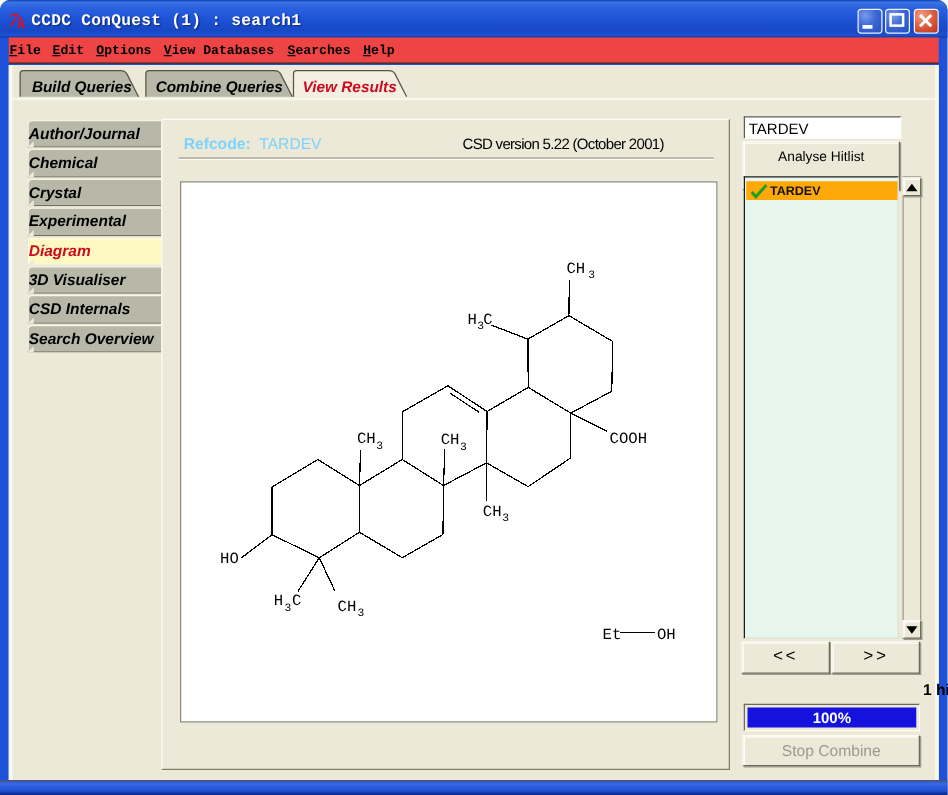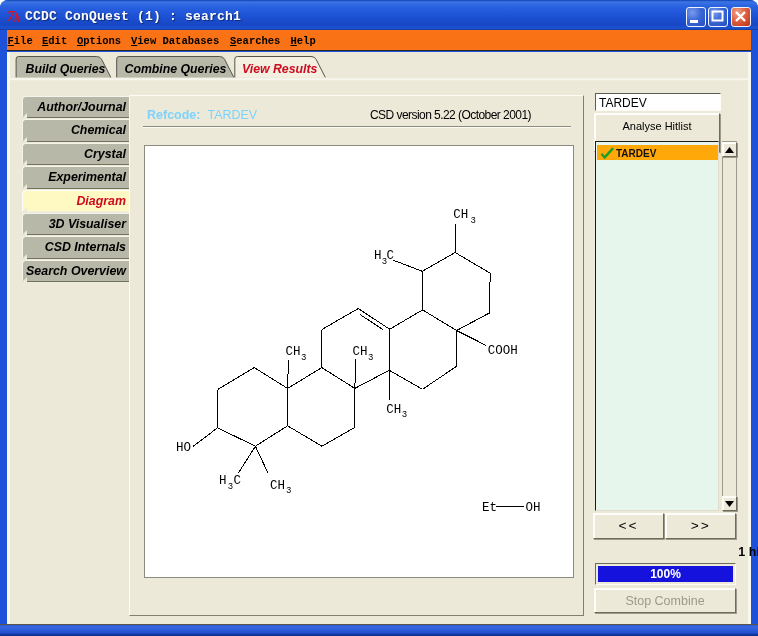--- a/index.html
+++ b/index.html
@@ -3,31 +3,31 @@
 *{margin:0;padding:0;box-sizing:border-box}
 html,body{width:758px;height:636px;background:#fff;overflow:hidden;font-family:"Liberation Sans",sans-serif}
 #win{position:absolute;left:0;top:0;width:758px;height:636px;background:#1e51d9;border-radius:8px 8px 0 0}
 #tbar{position:absolute;left:0;top:0;width:758px;height:30px;border-radius:8px 8px 0 0;
  background:linear-gradient(180deg,#0c41b0 0%,#3c74e4 6%,#2a62e0 20%,#1e53d6 50%,#1747c4 82%,#1d52d4 94%,#123a96 100%)}
 #ttext{position:absolute;left:25px;top:9px;color:#fff;font:bold 13px "Liberation Mono",monospace;letter-spacing:.2px;text-shadow:1px 1px 1px #0a2a7a;white-space:pre}
 .wbtn{position:absolute;top:7px;width:20px;height:20px;border:1px solid #eef4ff;border-radius:3px}
 #bmin{left:686px;background:radial-gradient(circle at 30% 25%,#7a9bea 0%,#3c67d8 45%,#2350bb 100%)}
 #bmax{left:708px;background:radial-gradient(circle at 30% 25%,#7a9bea 0%,#3c67d8 45%,#2350bb 100%)}
 #bclo{left:731px;background:radial-gradient(circle at 30% 25%,#f0a188 0%,#df6344 45%,#bc3013 100%)}
-#menubar{position:absolute;left:7px;top:30px;width:744px;height:21px;background:#f97316;border-bottom:1px solid #2a2a2a;
+#menubar{position:absolute;left:7px;top:30px;width:744px;height:21px;background:#ef4444;border-bottom:1px solid #2a2a2a;
  font:bold 10.5px "Liberation Mono",monospace;color:#000}
 #menubar span{position:absolute;top:5px;white-space:pre}
 #menubar u{text-decoration:underline}
 #content{position:absolute;left:7px;top:52px;width:744px;height:572px;background:#ece9d8;
  border-left:3px solid #f9f8ef;border-right:3px solid #f9f8ef}
 .abs{position:absolute}
 
 .sbtn{position:absolute;left:22px;width:108px;height:22.4px;background:#b7b8a8;
  border:1px solid;border-color:#f5f4ea #83836f #72725f #f5f4ea;border-radius:4px 1px 1px 1px;
- font:bold italic 12.4px "Liberation Sans",sans-serif;text-align:right;padding:3px 3px 0 0;white-space:nowrap;color:#000}
+ font:bold italic 12.4px "Liberation Sans",sans-serif;padding:3px 3px 0 0;white-space:nowrap;color:#000}
 .sbtn:after{content:"";position:absolute;left:-1px;bottom:-1px;border-style:solid;border-width:0 0 5px 5px;border-color:transparent transparent #ece9d8 transparent}
 .sact{background:#fef9c3;color:#cd0a1e;border-color:#fdfcf6 #f3f0e1 #f3f0e1 #fdfcf6}
 
 #panel{position:absolute;left:129px;top:95px;width:455px;height:521px;background:#ece9d8;
  border:1px solid;border-color:#fdfcf5 #817f6d #817f6d #fdfcf5}
 #canvas{position:absolute;left:144px;top:145px;width:430px;height:433px;background:#fff;border:1px solid #8c8b7d}
 #rule{position:absolute;left:143px;top:126px;width:428px;height:0;border-top:1px solid #8c8b7d;border-bottom:1px solid #fdfcf5}
 
 #inp{position:absolute;left:595px;top:93px;width:126px;height:18px;background:#fff;
  border:1px solid;border-color:#5e5d53 #fdfcf5 #fdfcf5 #5e5d53;font:12px "Liberation Sans";padding:1px 0 0 3px}

